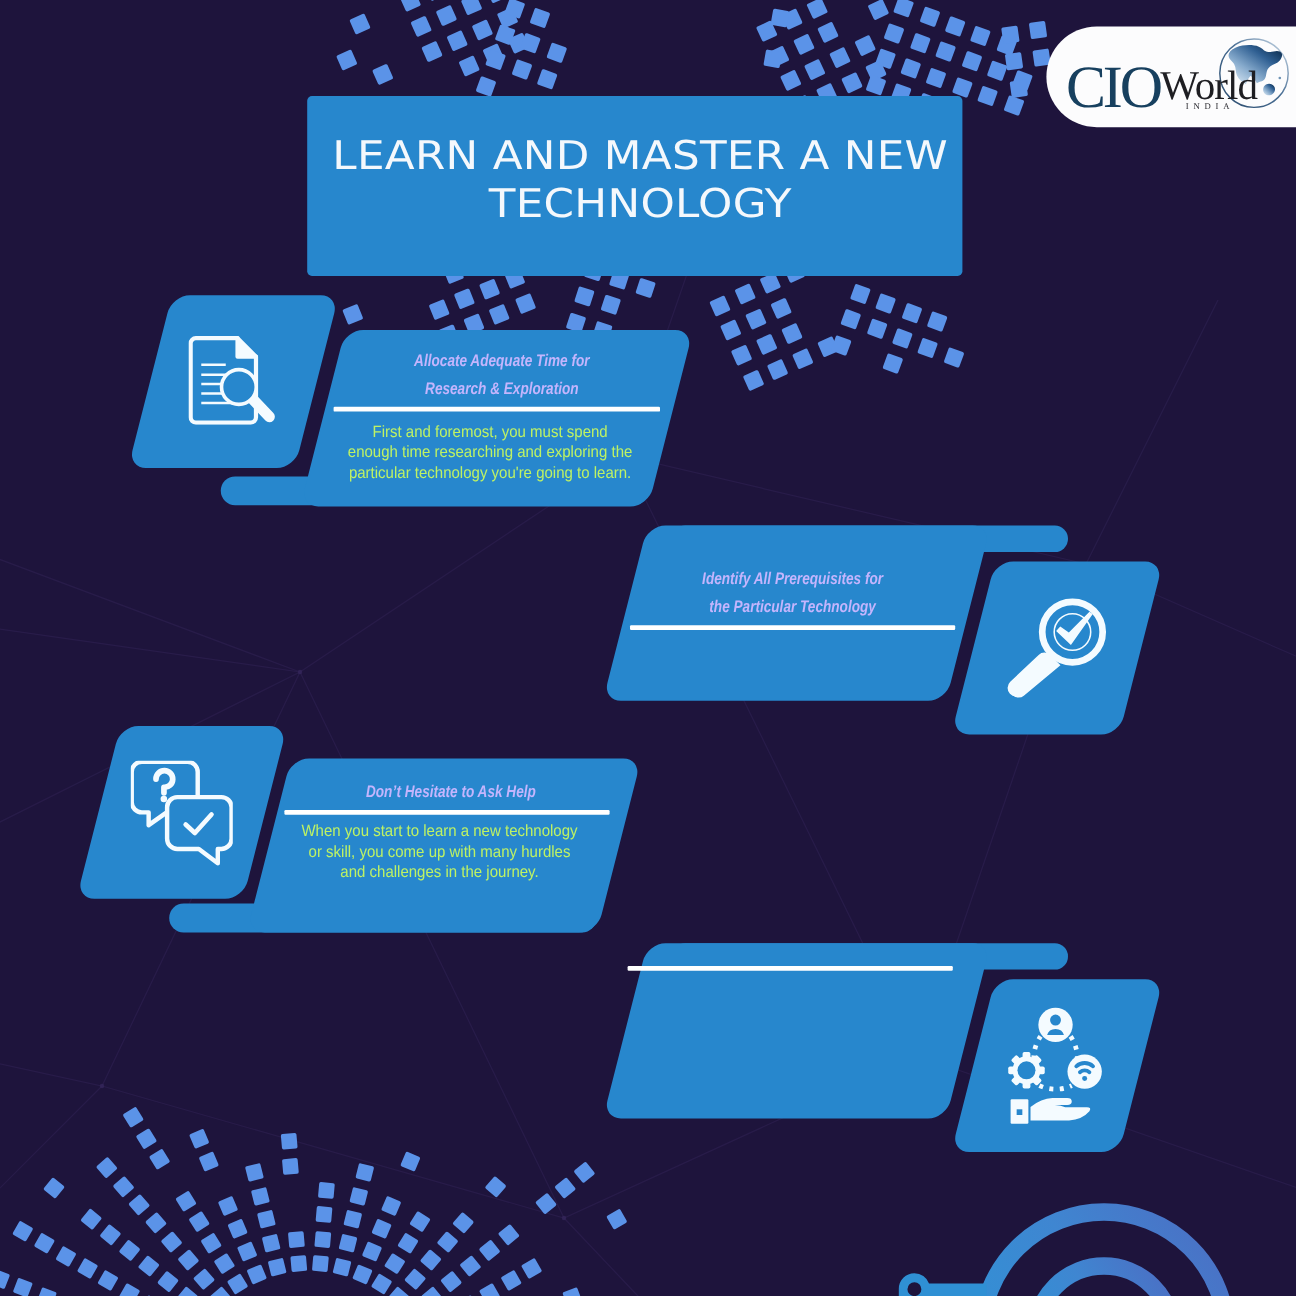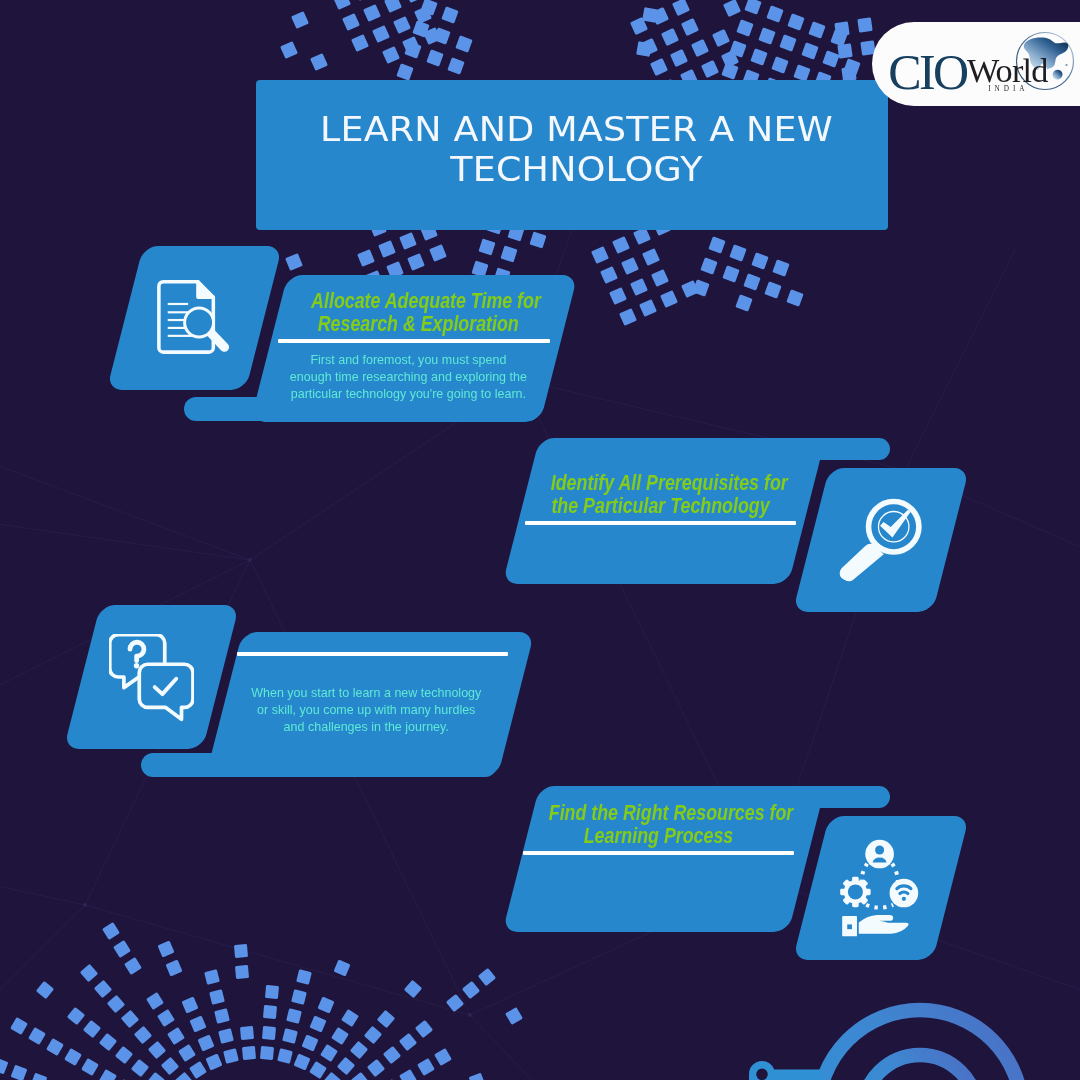--- a/index.html
+++ b/index.html
@@ -2,41 +2,41 @@
 <html><head>
 <meta charset="utf-8">
 <style>
   html,body{margin:0;padding:0;background:#1e143c;}
   body{width:1080px;height:1080px;overflow:hidden;font-family:"Liberation Sans",sans-serif;}
   .stage{position:relative;width:1080px;height:1080px;overflow:hidden;background:#1e143c;}
   svg{display:block;}
   .bgsvg{position:absolute;left:0;top:0;pointer-events:none;}
 
   
-  .title-banner{position:absolute;left:256px;top:80px;width:632px;height:150px;background:#2787cd;
+  .title-banner{position:absolute;left:256px;top:80px;width:546px;height:150px;background:#2787cd;
      border-radius:4px;z-index:6;}
   .title-text{position:absolute;left:14px;right:5px;top:30px;text-align:center;color:#f4f8fc;
      font-family:"DejaVu Sans",sans-serif;font-size:33px;line-height:40px;font-weight:400;
      letter-spacing:0.2px;}
   .title-text div{white-space:nowrap;transform:scaleX(1.103);}
 
   
   .logo-pill{position:absolute;left:872px;top:22px;width:252px;height:84px;background:#fcfcfd;
      border-radius:42px;z-index:10;overflow:hidden;}
 
   
   .card{position:absolute;z-index:5;}
   .tile{position:absolute;background:#2787cd;border-radius:15px;transform:skewX(-14.3deg);}
   .tile-ico{position:absolute;z-index:2;}
   .pbody{position:absolute;background:#2787cd;border-radius:15px;transform:skewX(-14.3deg);}
   .pbar{position:absolute;background:#2787cd;border-radius:12px;}
   .ptext{position:absolute;text-align:center;z-index:3;}
-  .card-h{font-weight:bold;font-style:italic;font-size:22px;line-height:23.1px;color:#84cc16;}
+  .card-h{font-weight:bold;font-style:italic;font-size:14px;line-height:23.1px;color:#c4b5fd;}
   .card-rule{height:4.3px;background:#ffffff;border-radius:1px;margin:4px auto 0 auto;}
-  .card-b{font-size:13.6px;line-height:16.8px;color:#5eead4;}
+  .card-b{font-size:13.6px;line-height:16.8px;color:#bef264;}
   .card-h div{white-space:nowrap;transform:scaleX(.81);}
   .card-b div{white-space:nowrap;transform:scaleX(.92);}
 </style>
 </head>
 <body>
 
 <div class="stage">
 
   <svg class="bgsvg" width="1080" height="1080">
     <g stroke="#2b1e4d" stroke-width="1" fill="none" opacity=".8">
@@ -407,22 +407,25 @@
  <path d="M0.9 10.9 A10 10 0 0 1 10.9 0.9 L55.6 0.9 A10 10 0 0 1 65.6 10.9 L65.6 40.6 A10 10 0 0 1 55.6 50.6 L35.2 50.6 L17.5 63.1 L17.5 50.6 L10.9 50.6 A10 10 0 0 1 0.9 40.6 Z" fill="none" stroke="#f4fbff" stroke-width="4.35" stroke-linejoin="round"></path>
  <g fill="none" stroke="#f4fbff" stroke-width="5.6" stroke-linecap="round" stroke-linejoin="round">
   <path d="M24.7 17.9 A8.2 8.2 0 1 1 32.5 26.1 L32.5 31.4"></path>
  </g>
  <circle cx="32.4" cy="37.4" r="3.2" fill="#f4fbff"></circle>
  <path d="M35.6 45.6 A10 10 0 0 1 45.6 35.6 L88.8 35.6 A10 10 0 0 1 98.8 45.6 L98.8 76.4 A10 10 0 0 1 88.8 86.4 L85.3 86.4 L85.3 100.4 L66.7 86.4 L45.6 86.4 A10 10 0 0 1 35.6 76.4 Z" fill="#2787cd" stroke="#f4fbff" stroke-width="4.35" stroke-linejoin="round"></path>
  <path d="M53.8 62.5 L62.8 70.8 L79.1 52.7" fill="none" stroke="#f4fbff" stroke-width="4.6" stroke-linecap="round" stroke-linejoin="round"></path>
 </svg>
       </div>
     <div class="ptext" style="left:237.0px;top:648.0px;width:271.0px">
+      <div class="card-h" style="margin-left:5.5px">
+        <div>Don’t Hesitate to Ask Help</div>
+      </div>
       <div class="card-rule"></div>
-      <div class="card-b" style="margin-right:12.5px;margin-top:29px">
+      <div class="card-b" style="margin-right:12.5px;margin-top:6px">
         <div>When you start to learn a new technology</div>
         <div>or skill, you come up with many hurdles</div>
         <div>and challenges in the journey.</div>
       </div>
     </div>
   </div>
   <div class="card">
     <div class="pbar" style="left:560.0px;top:786.0px;width:330.0px;height:22.0px"></div>
     <div class="pbody" style="left:521.4px;top:786.0px;width:286.0px;height:146.0px"></div>
     <div class="tile" style="left:811.1px;top:815.5px;width:140.0px;height:144.0px"></div>
@@ -459,20 +462,16 @@
  </g>
  <circle cx="64.7" cy="60.6" r="2.1" fill="#2787cd"></circle>
  <g fill="#f4fbff">
   <path d="M19 84.5 q9 -7 18.5 -7.5 h12.5 q3.8 0 3.8 2.9 t-3.8 2.9 h-10.5 q5.5 0.3 8.8 2 h18.3 q4.2 0 2.1 3.4 q-6 7 -17.2 7.8 h-32.5 z"></path>
   <rect x="2.2" y="78.1" width="15" height="20.5" rx="1"></rect>
  </g>
  <rect x="7.3" y="86.5" width="4.8" height="4.8" fill="#2787cd"></rect>
 </svg>
       </div>
     <div class="ptext" style="left:522.5px;top:800.5px;width:271.0px">
-      <div class="card-h" style="margin-left:0px">
-        <div>Find the Right Resources for</div>
-        <div>Learning Process</div>
-      </div>
       <div class="card-rule"></div>
     </div>
   </div>
 </div>
 
 </body></html>

